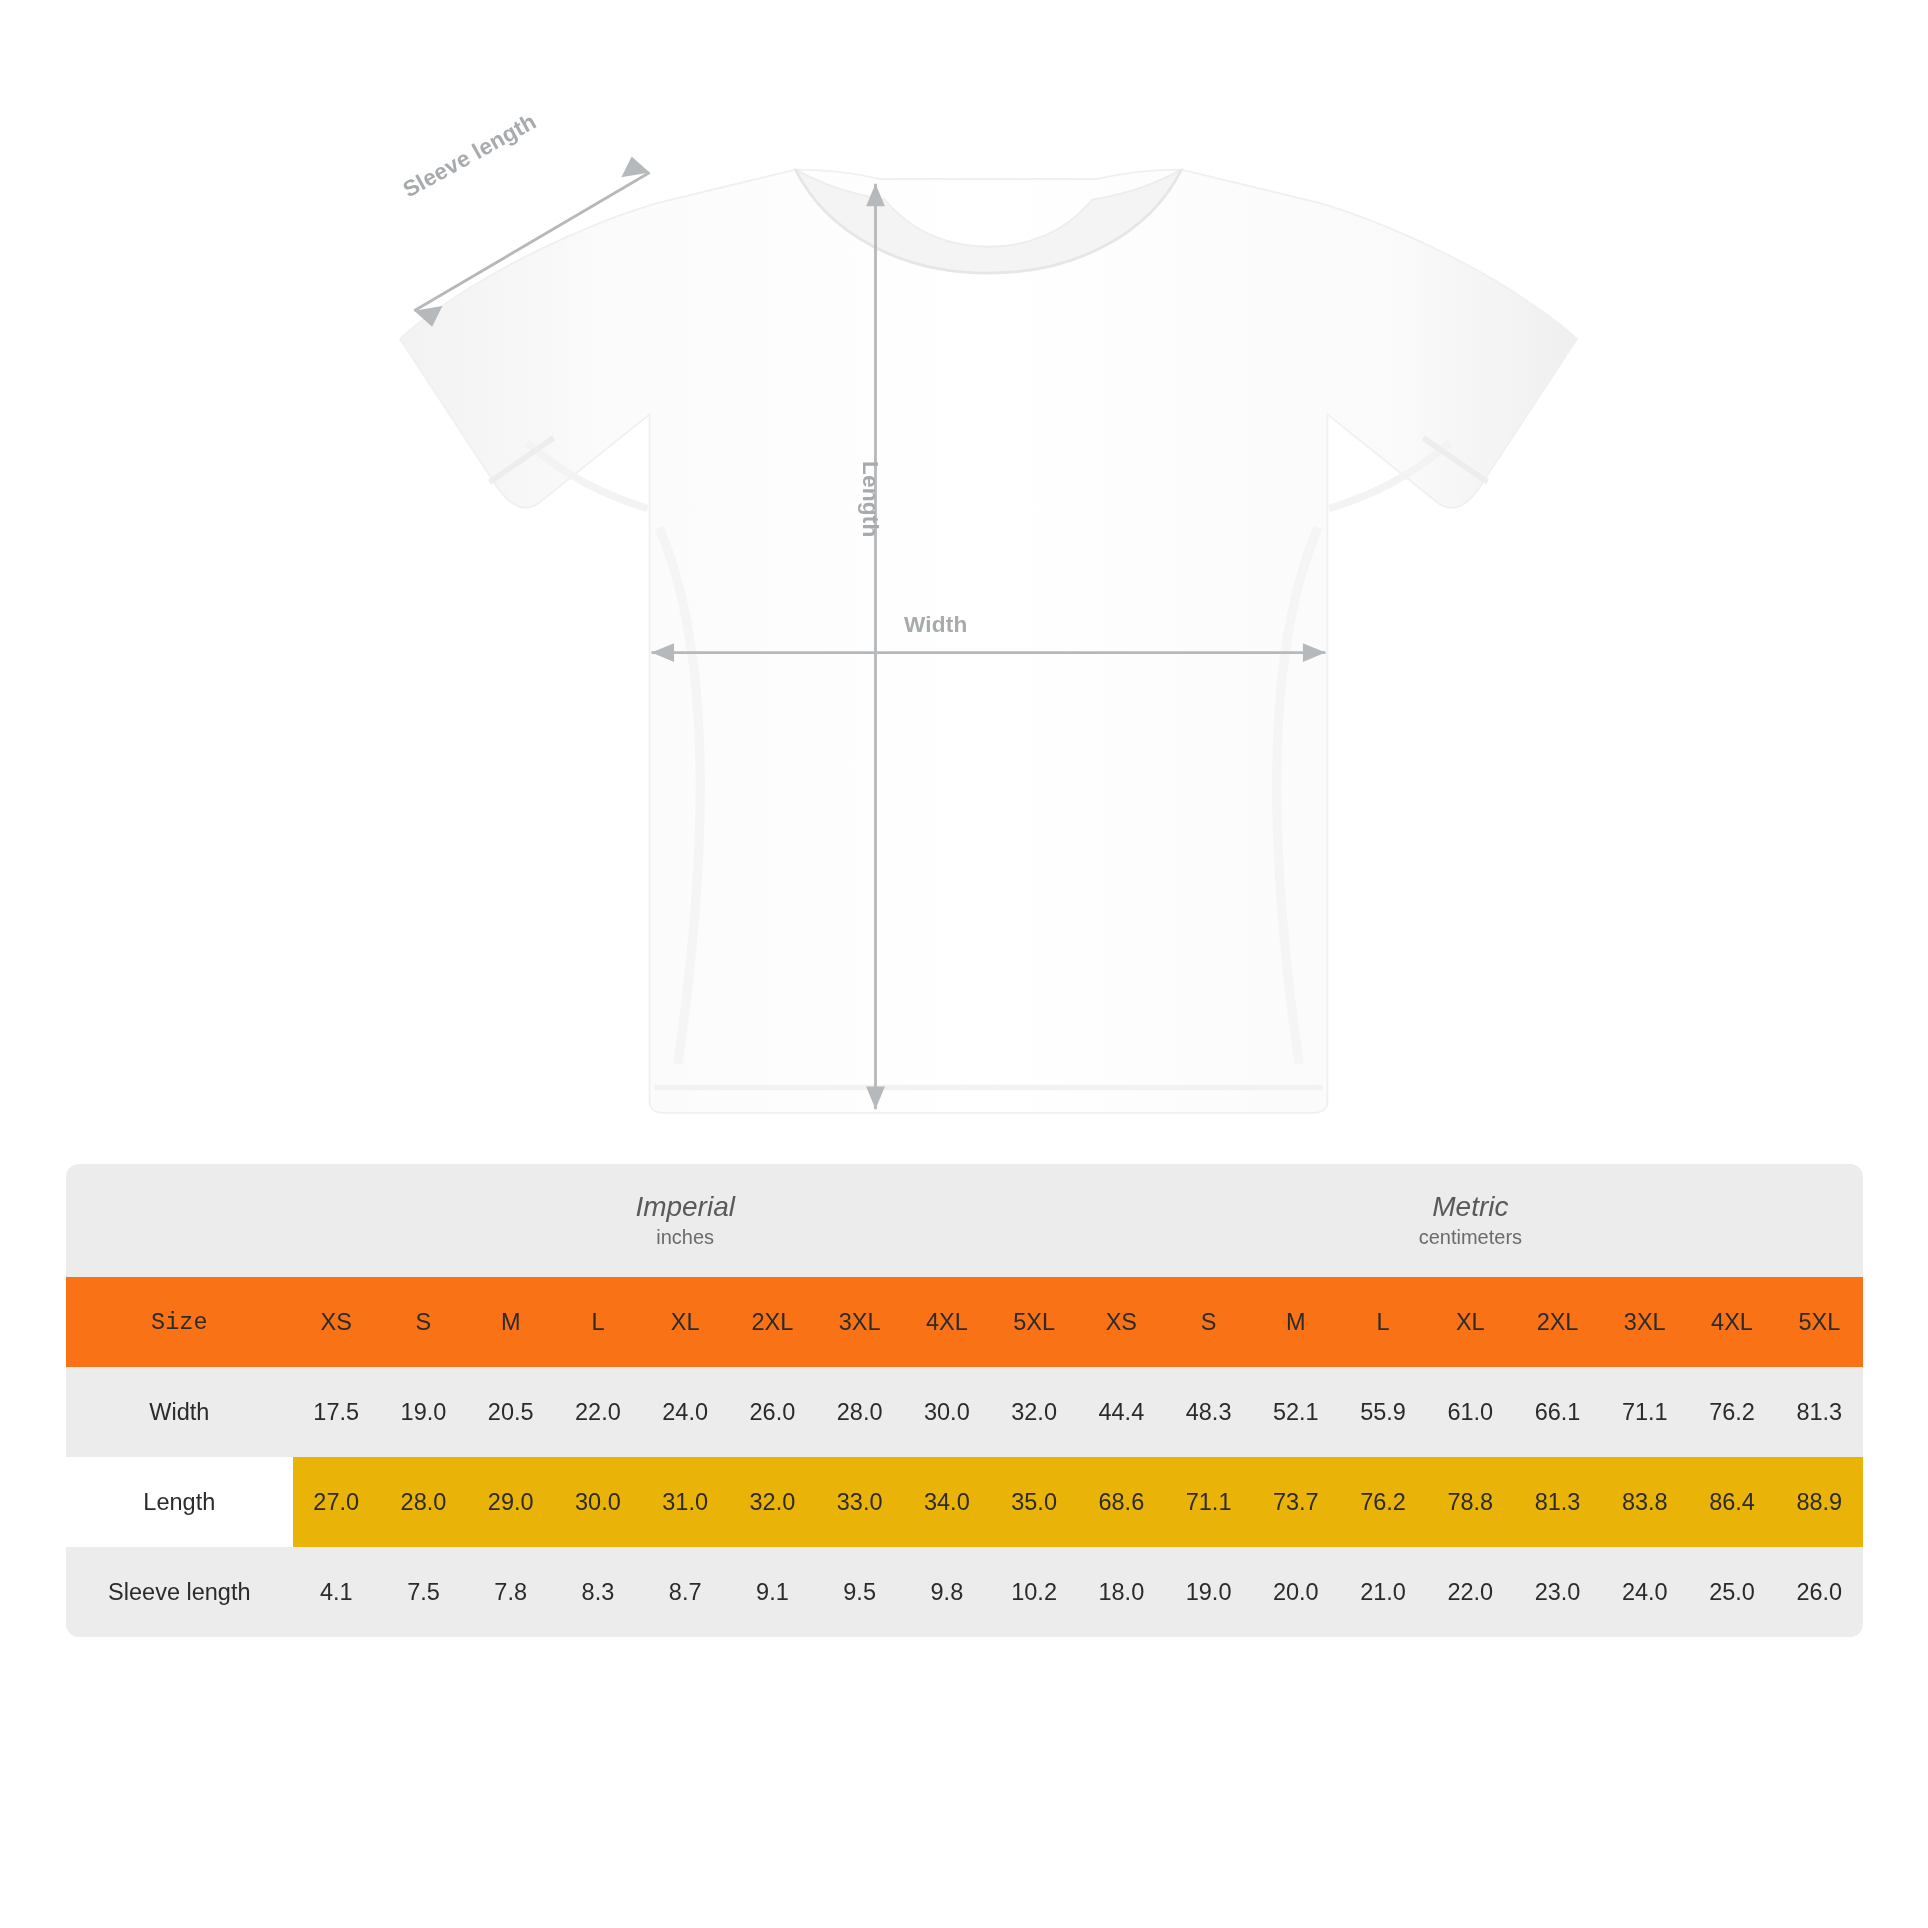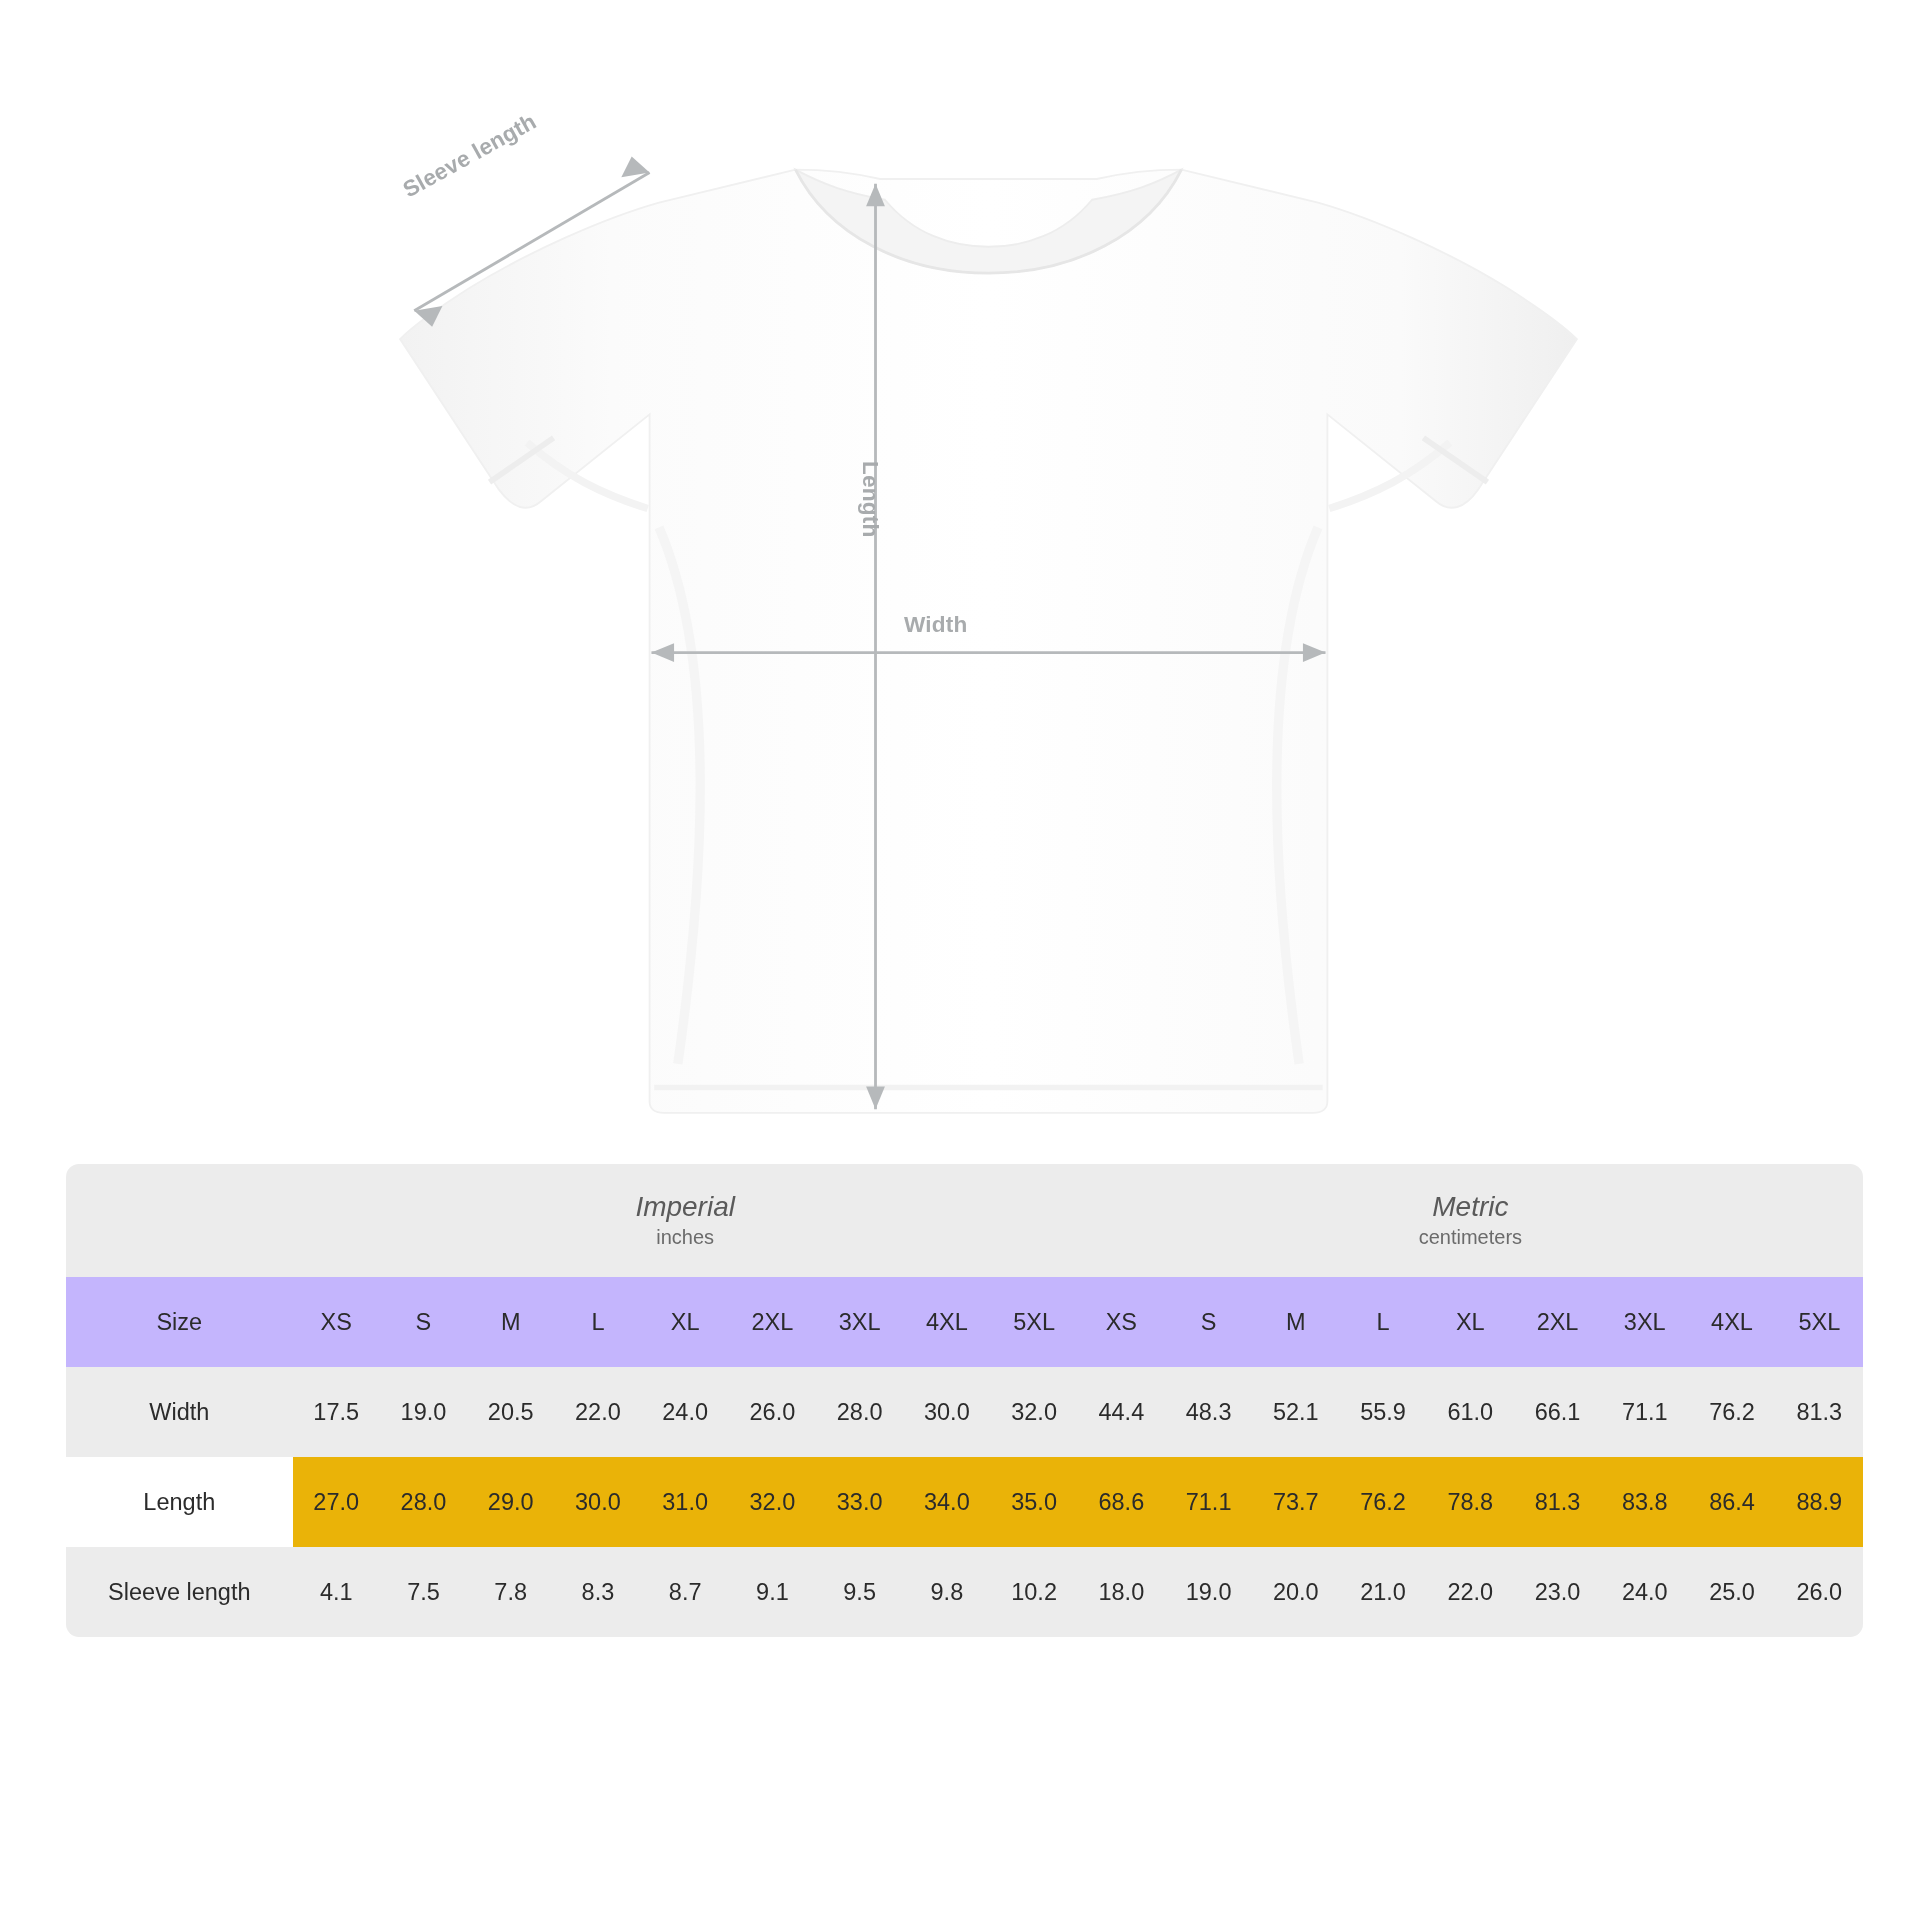--- a/index.html
+++ b/index.html
@@ -118,27 +118,28 @@
     background: #ececec;
   }
   .tl-round { border-top-left-radius: 13px; }
   .tr-round { border-top-right-radius: 13px; }
   .bl-round { border-bottom-left-radius: 13px; }
   .br-round { border-bottom-right-radius: 13px; }
 
   
   .hdr-row td, .hdr-row th {
     height: 90px;
-    background: #c4b5fd;
+    background: #f97316;
     font-weight: bold;
     color: #3a3a3a;
     font-size: 24.5px;
   }
   .hdr-row .rowlabel {
-    background: #c4b5fd;
+    background: #f97316;
+    font-family: Liberation Mono, monospace;
   }
 
   
   .row-label {
     font-weight: bold;
     font-size: 25.4px;
     color: #2b2b2b;
     background: #ececec;
   }
   tr.band td {

